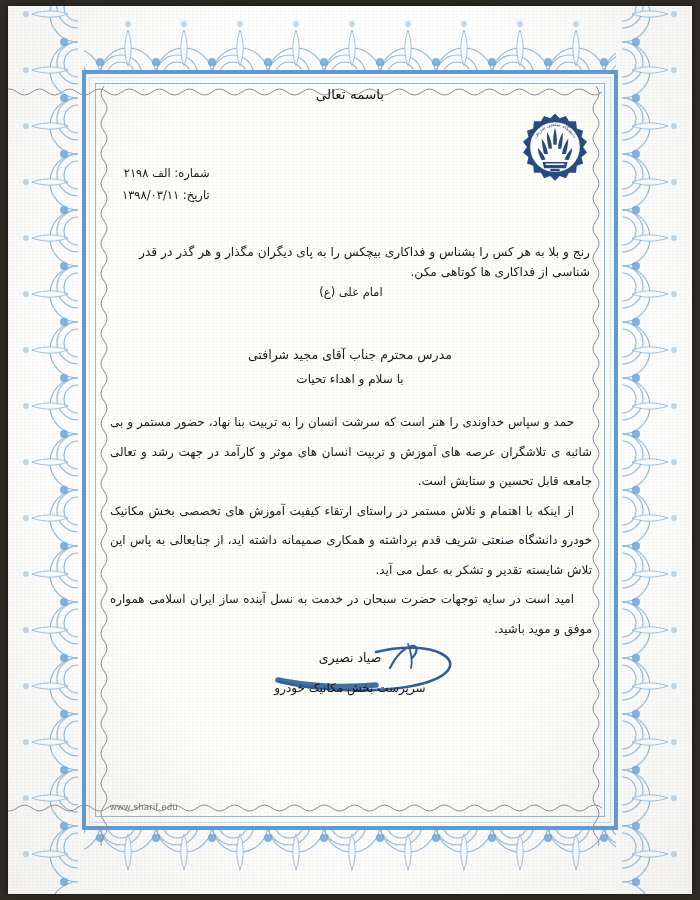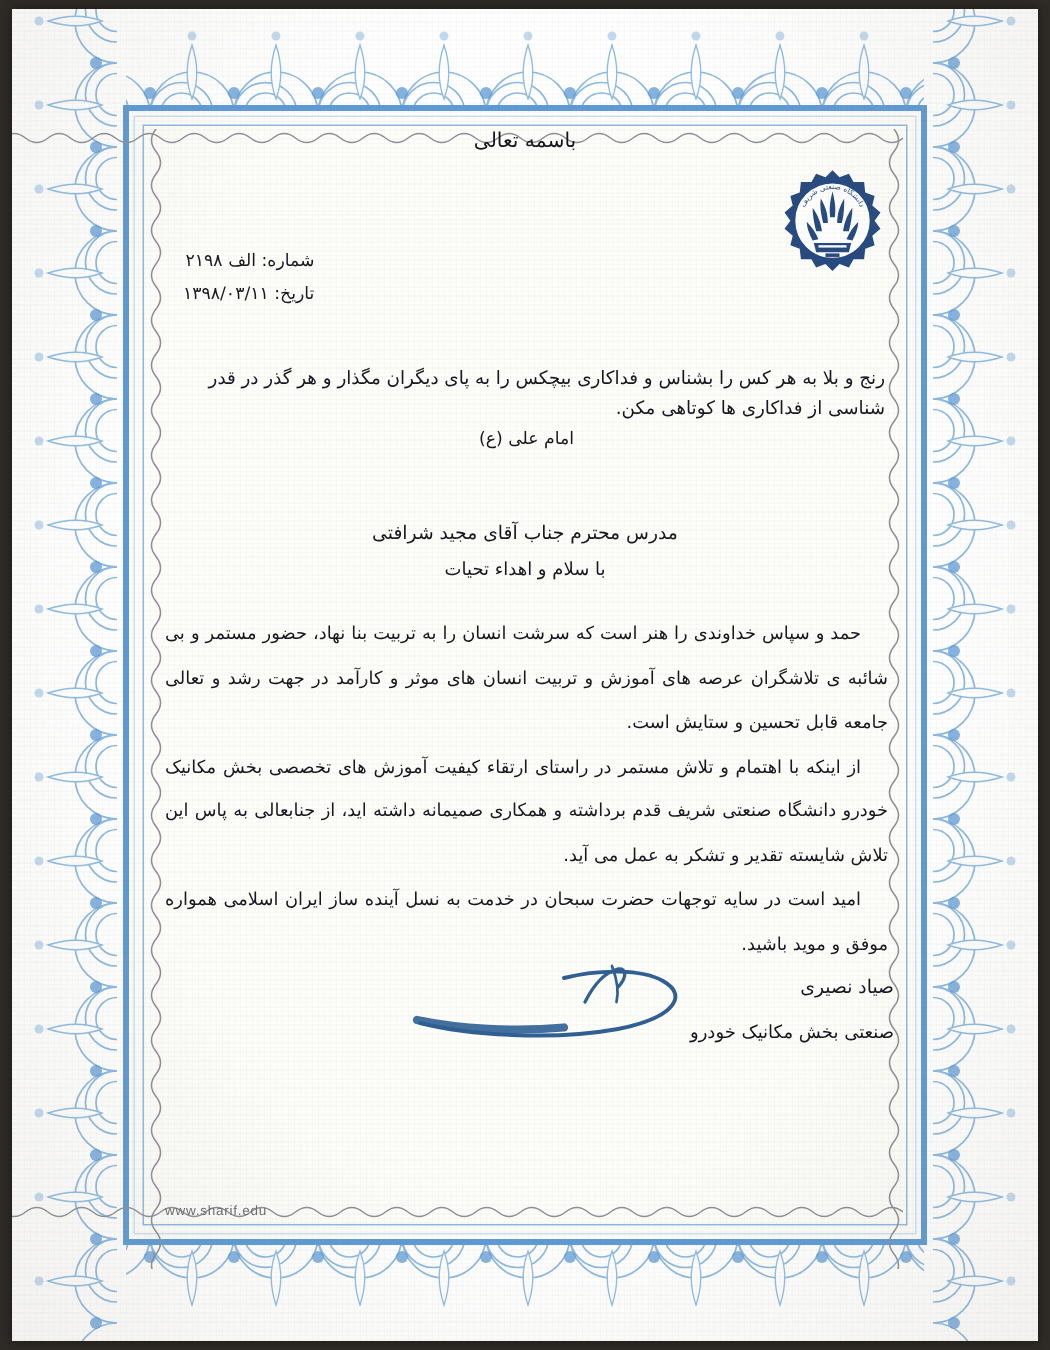--- a/index.html
+++ b/index.html
@@ -99,21 +99,21 @@
 
   .body{
     position:absolute;right:4px;left:6px;top:318px;
     direction:rtl;text-align:justify;
     font-size:11.9px;line-height:29.5px;color:#16161d;
   }
   .body p{margin:0;}
   .body p.indent{text-indent:18px;}
 
   .sign{
-    position:absolute;left:0;right:0;top:560px;text-align:right;
+    position:absolute;left:0;right:0;top:560px;text-align:center;
   }
   .sign-name{
     font-size:12.5px;color:#16161d;direction:rtl;
     position:relative;z-index:2;
   }
   .sign-mark{
     position:absolute;left:50%;top:-12px;margin-left:-78px;
     width:210px;height:70px;z-index:1;
   }
   .sign-title{
@@ -460,21 +460,21 @@
     <div class="sign">
       <svg class="sign-mark" viewBox="0 0 210 70">
         <g fill="none" stroke="#2f5f93" stroke-linecap="round">
           <path d="M8,44 C40,52 96,56 140,48 C176,41 188,26 170,16 C156,8 128,8 104,14" stroke-width="2.6"></path>
           <path d="M6,42 C34,48 72,50 104,47" stroke-width="5.5" opacity=".9"></path>
           <path d="M118,30 C124,18 132,10 140,8 C146,7 146,14 140,20" stroke-width="2.2"></path>
           <path d="M136,6 C139,14 141,22 139,30" stroke-width="1.8"></path>
         </g>
       </svg>
       <div class="sign-name">صیاد نصیری</div>
-      <div class="sign-title">صنعتی بخش مکانیک خودرو</div>
+      <div class="sign-title">سرپرست بخش مکانیک خودرو</div>
     </div>
 
     <div class="footer-url">www.sharif.edu</div>
   </div>
 
   <div class="grain"></div>
   <div class="vignette"></div>
 </div>
 
 </body></html>

